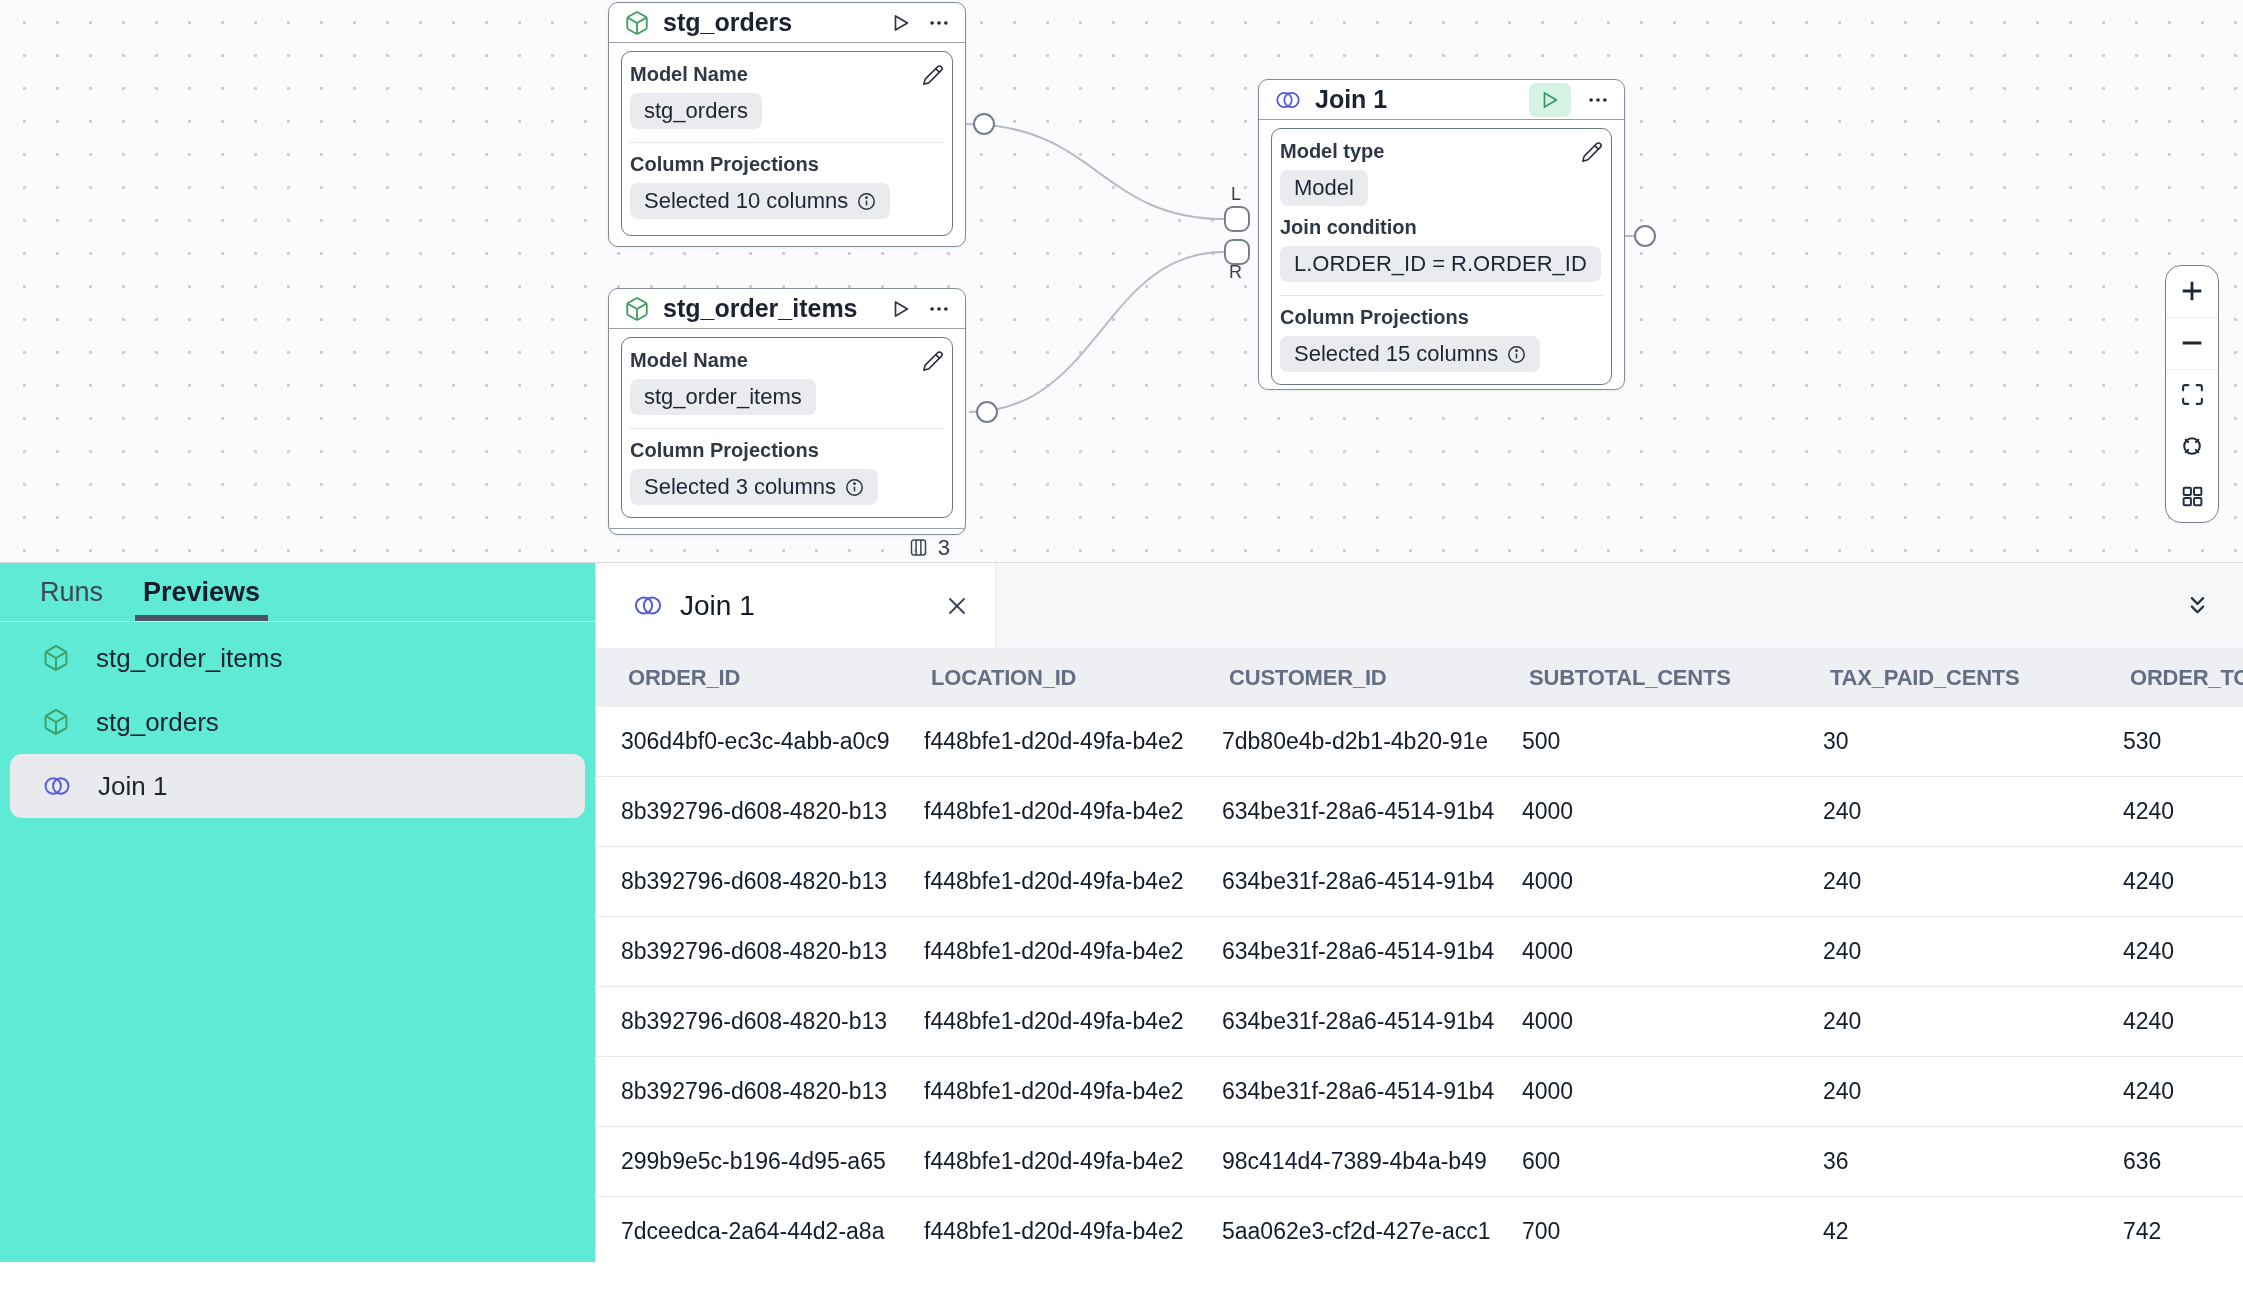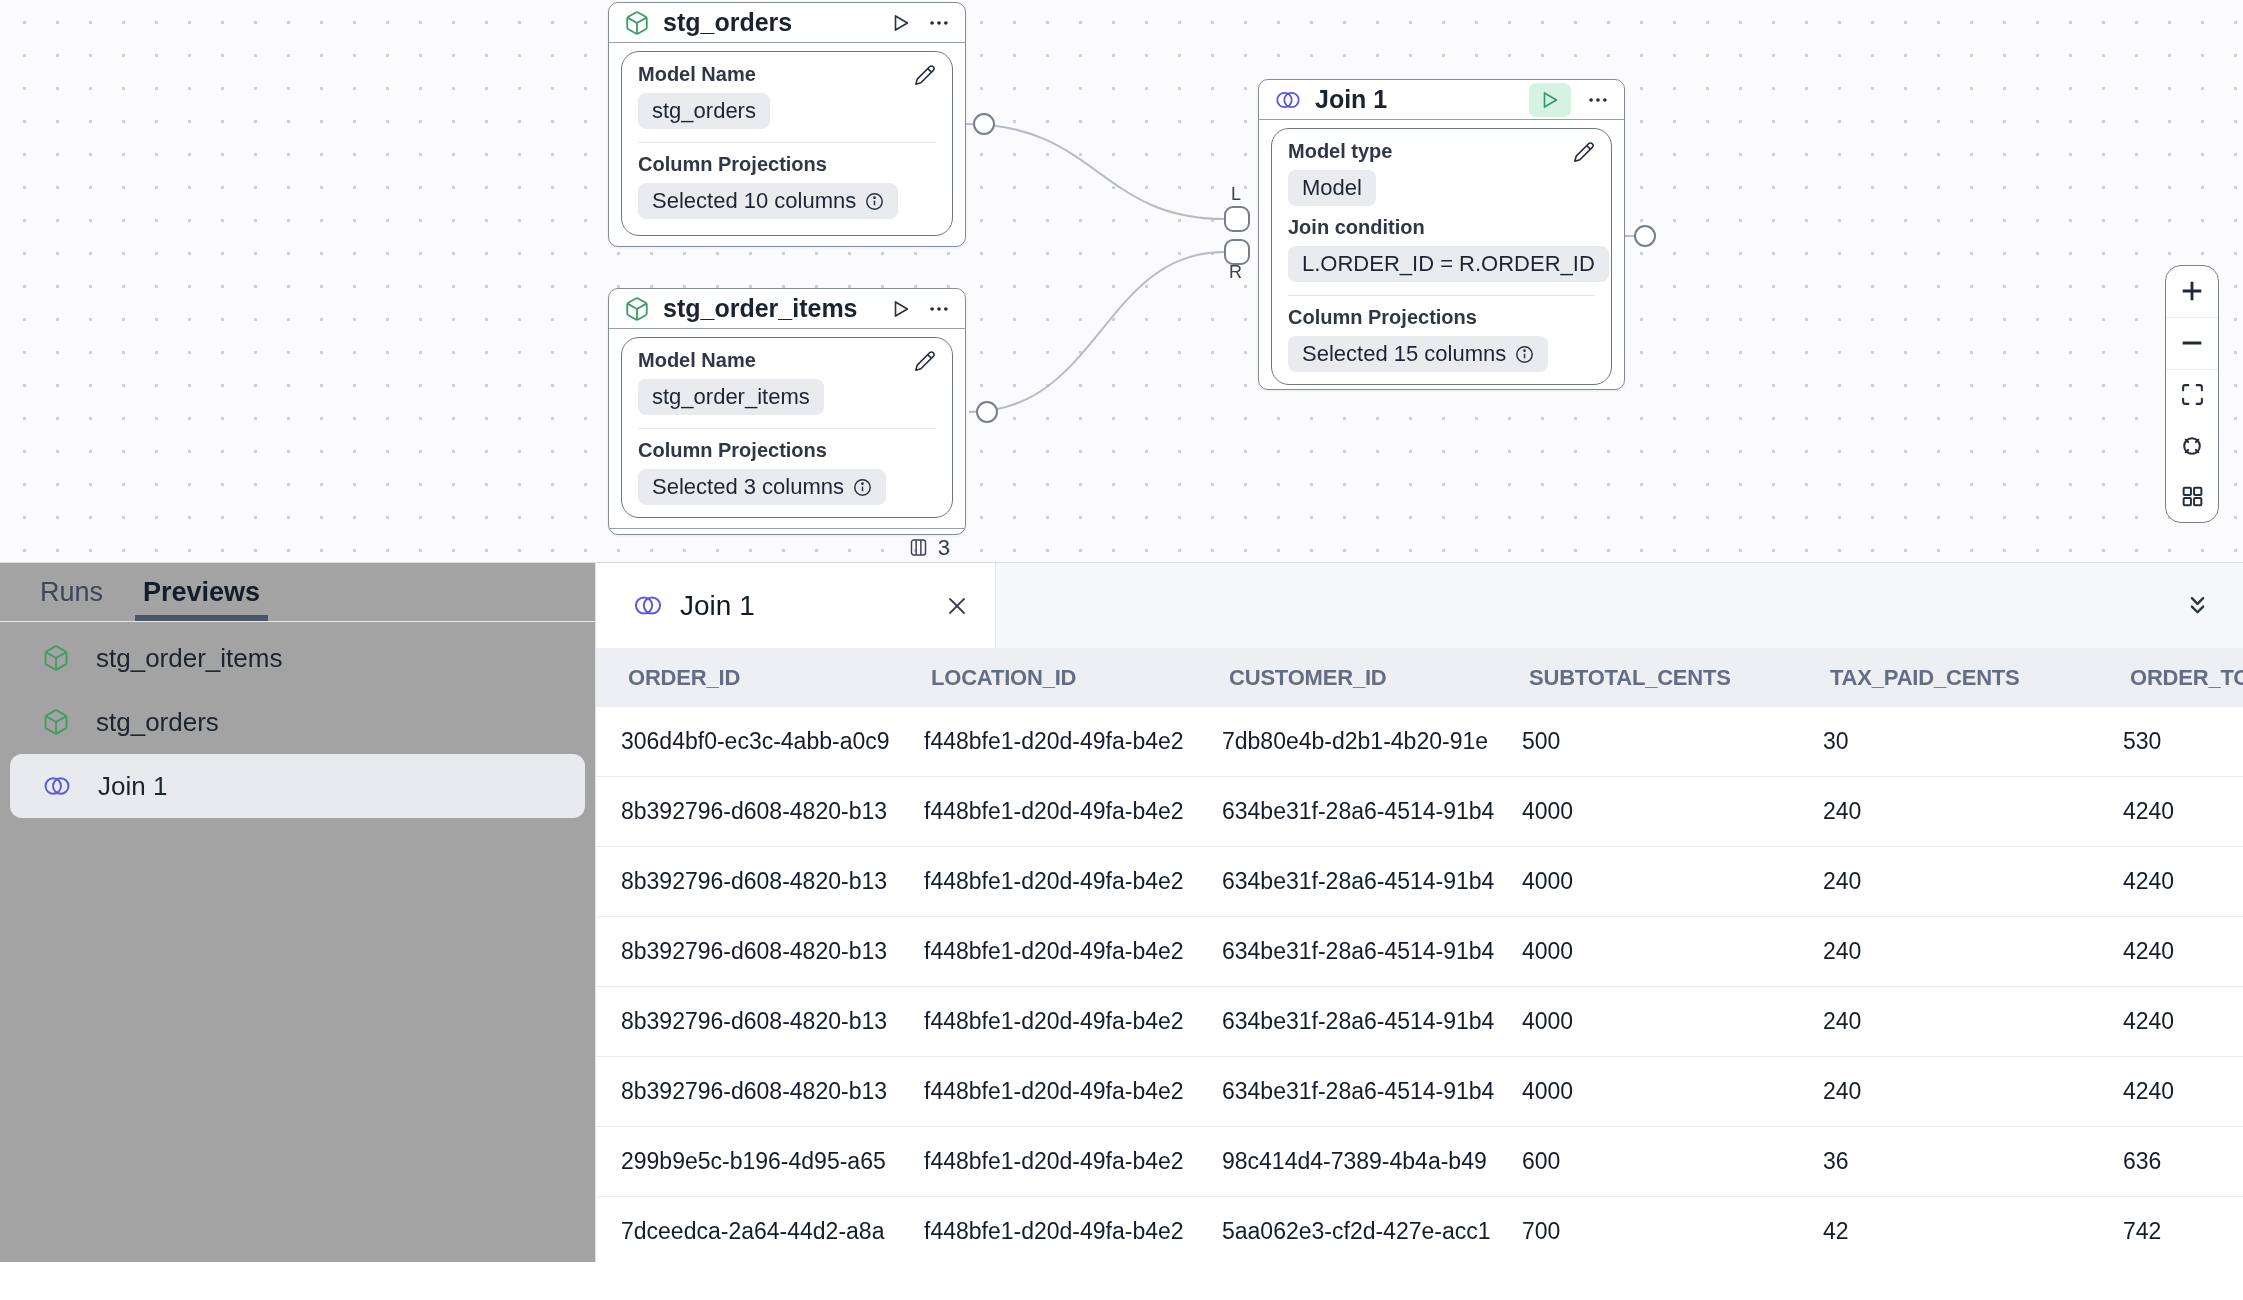--- a/index.html
+++ b/index.html
@@ -18,21 +18,21 @@
   .node { position:absolute; display:flex; flex-direction:column; background:#fff;
     border:1.5px solid #848c9b; border-radius:10px; box-shadow:0 1px 3px rgba(20,28,45,.07); }
   .node-header { height:40px; flex:0 0 40px; border-bottom:1px solid #98a0ac;
     display:flex; align-items:center; gap:13px; padding:0 15px;
     font-size:25px; font-weight:700; color:#1b2230; }
   .node-header .hdr-actions { margin-left:auto; display:flex; align-items:center; gap:16px; }
   .icon-btn { display:flex; align-items:center; justify-content:center; cursor:pointer; background:none; border:none; }
   .play-highlight { width:42px; height:34px; background:var(--play-highlight-bg,#d5f2e2); border-radius:7px;
     display:flex; align-items:center; justify-content:center; }
   .node-body { flex:1; padding:8px 12px 10px; }
-  .card { height:100%; border:1px solid #6d7584; border-radius:18px; padding:10px 16px 12px;
+  .card { height:100%; border:1px solid #6d7584; border-radius:10px; padding:10px 8px 12px;
     display:flex; flex-direction:column; }
   .label-row { display:flex; align-items:center; }
   .card-label { font-size:20px; font-weight:700; color:#2f3745; line-height:1.25; }
   .pill { align-self:flex-start; background:#e9ebef; border-radius:8px; padding:5px 14px;
     font-size:22px; color:#1d2534; margin-top:6px; display:inline-flex; align-items:center; gap:9px;
     white-space:nowrap; }
   .card-divider { height:1px; background:#e3e6ea; margin:13px 0 9px; }
   .sect-gap { height:9px; }
   .node-footer { flex:0 0 38px; border-top:1px solid #98a0ac; display:flex; justify-content:flex-end;
     align-items:center; gap:9px; padding:0 15px; font-size:22px; color:#333b4a; }
@@ -44,21 +44,21 @@
 
   
   .zoom-toolbar { position:absolute; left:2165px; top:265px; width:54px; height:258px;
     background:#fff; border:1.5px solid #787f8e; border-radius:16px; display:flex; flex-direction:column;
     overflow:hidden; }
   .zoom-btn { flex:1; display:flex; align-items:center; justify-content:center; background:none; border:none; cursor:pointer; }
   .zoom-btn.divided { border-bottom:1px solid #ecedf1; }
 
   
   .bottom-panel { position:absolute; left:0; top:563px; width:2243px; height:737px; background:#fff; }
-  .sidebar { position:absolute; left:0; top:0; bottom:0; width:596px; border-right:1px solid #e0e2e6; background:#a3a3a3; }
+  .sidebar { position:absolute; left:0; top:0; bottom:0; width:596px; border-right:1px solid #e0e2e6; background:#5eead4; }
   .tabbar { height:59px; border-bottom:1px solid #e4e6ea; display:flex; align-items:stretch; padding-left:32px; gap:24px; }
   .tab { display:flex; align-items:center; padding:6px 8px 0; border-bottom:6px solid transparent;
     font-size:27px; color:#3f4655; cursor:pointer; }
   .tab.active { font-weight:700; color:#151c2a; border-bottom-color:var(--tab-underline,#4a5565); }
   .side-list { padding-top:4px; }
   .side-item { height:64px; margin:0 10px; display:flex; align-items:center; gap:26px; padding-left:32px;
     border-radius:12px; font-size:26px; color:#1c2430; cursor:pointer; }
   .side-item.selected { background:var(--selected-item-bg,#e8eaed); }
 
   .preview-tabstrip { position:absolute; left:596px; top:0; right:0; height:85px; background:#f6f7f9; display:flex; align-items:stretch; }

